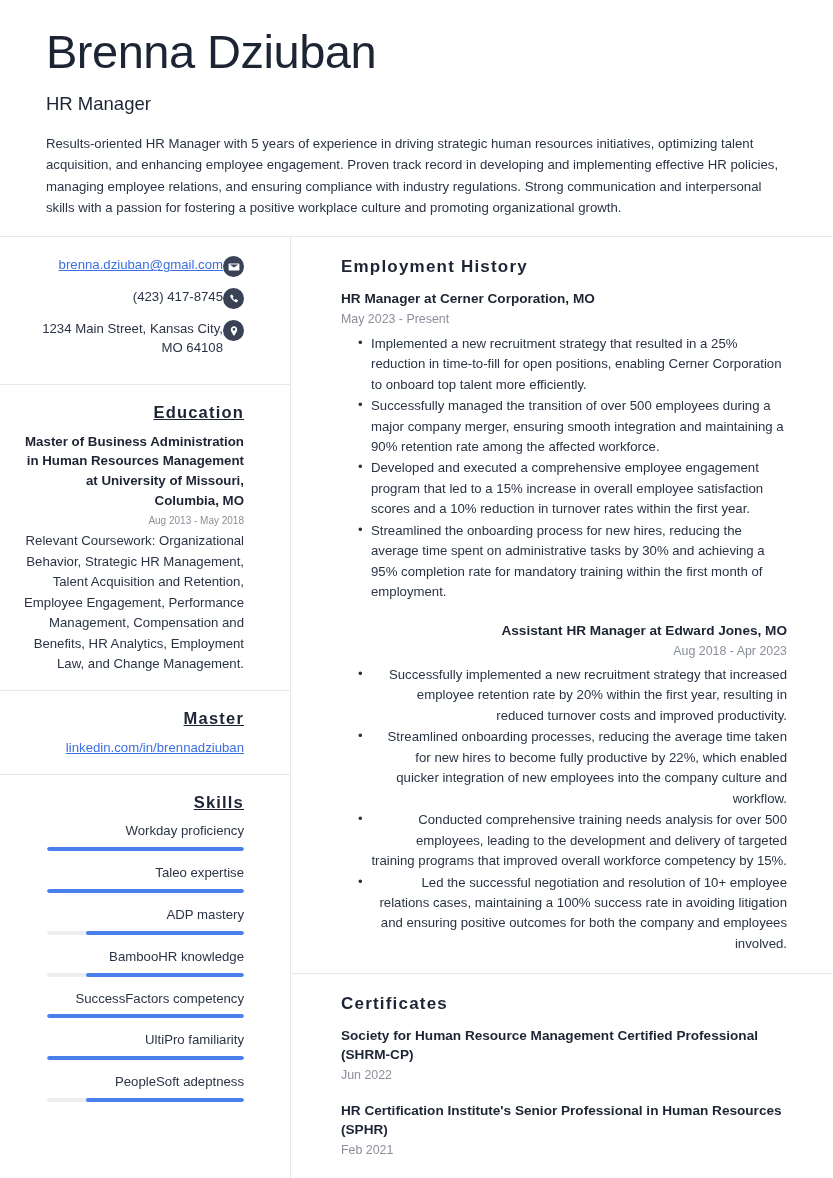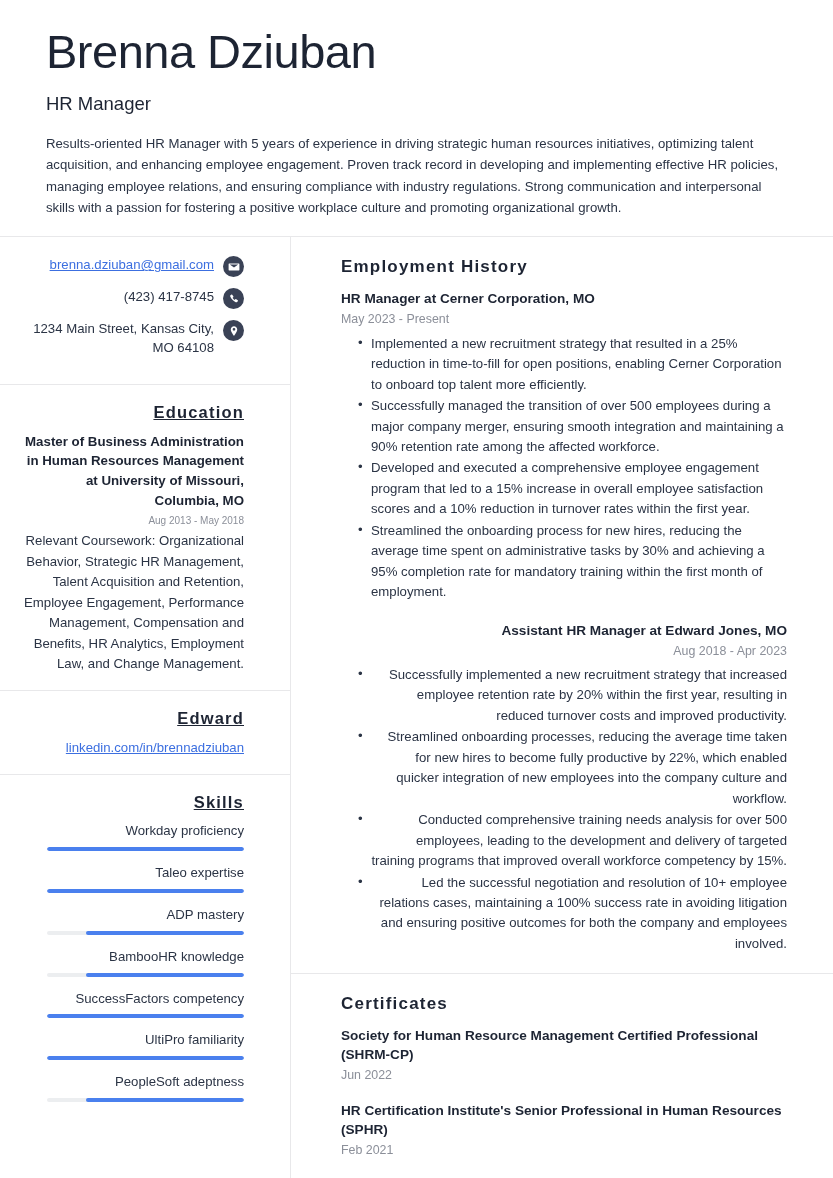--- a/index.html
+++ b/index.html
@@ -83,21 +83,20 @@
     letter-spacing: 1.2px;
     margin: 0 0 10px 0;
     text-decoration: underline;
   }
 
   
   .contact-row {
     display: flex;
     align-items: flex-start;
     justify-content: flex-end;
-    gap: 9px;
     margin-bottom: 10px;
   }
   .contact-text {
     font-size: 13.2px;
     line-height: 1.45;
     color: #2b3445;
     text-align: right;
     max-width: 190px;
   }
   .contact-text.link {
@@ -269,21 +268,21 @@
       </div>
 
       <div class="side-block">
         <h2 class="side-head">Education</h2>
         <div class="edu-degree">Master of Business Administration in Human Resources Management at University of Missouri, Columbia, MO</div>
         <div class="edu-date">Aug 2013 - May 2018</div>
         <div class="edu-desc">Relevant Coursework: Organizational Behavior, Strategic HR Management, Talent Acquisition and Retention, Employee Engagement, Performance Management, Compensation and Benefits, HR Analytics, Employment Law, and Change Management.</div>
       </div>
 
       <div class="side-block">
-        <h2 class="side-head">Edward</h2>
+        <h2 class="side-head">Master</h2>
         <a class="side-link" href="#">linkedin.com/in/brennadziuban</a>
       </div>
 
       <div class="side-block no-border">
         <h2 class="side-head">Skills</h2>
 
         <div class="skill">
           <div class="skill-name">Workday proficiency</div>
           <div class="skill-track">
             <div class="skill-fill" style="width: 100%;"></div>

